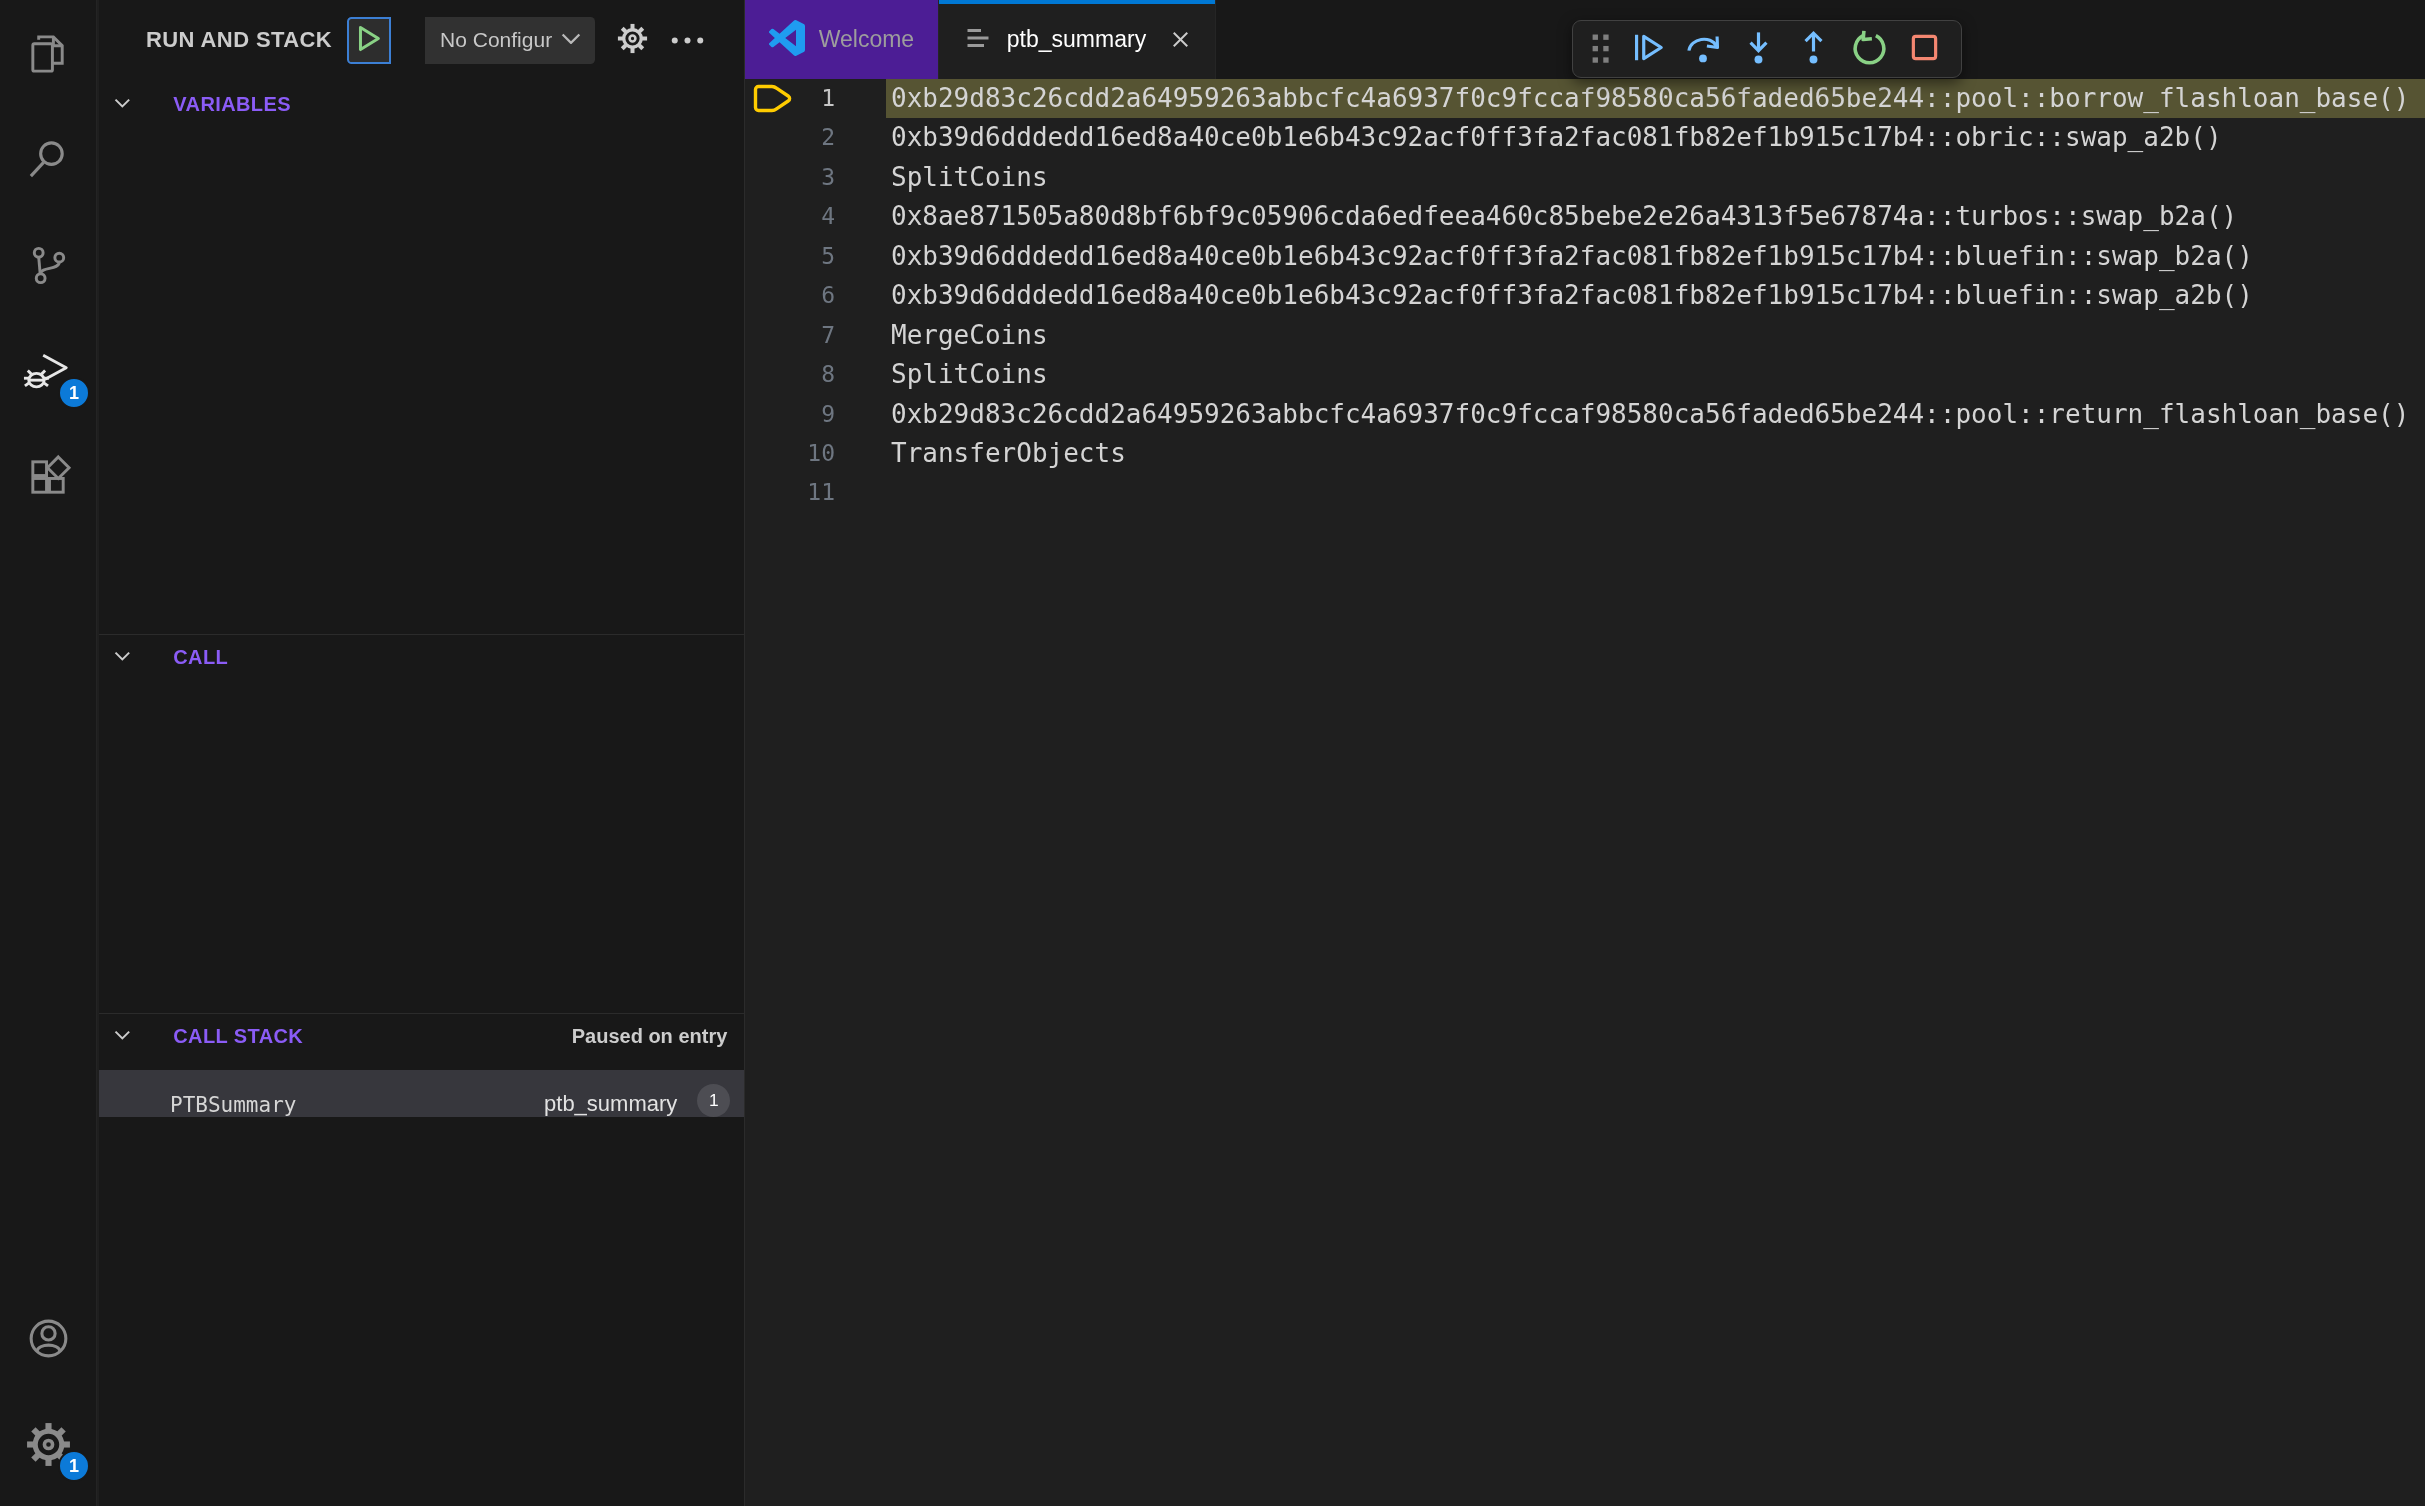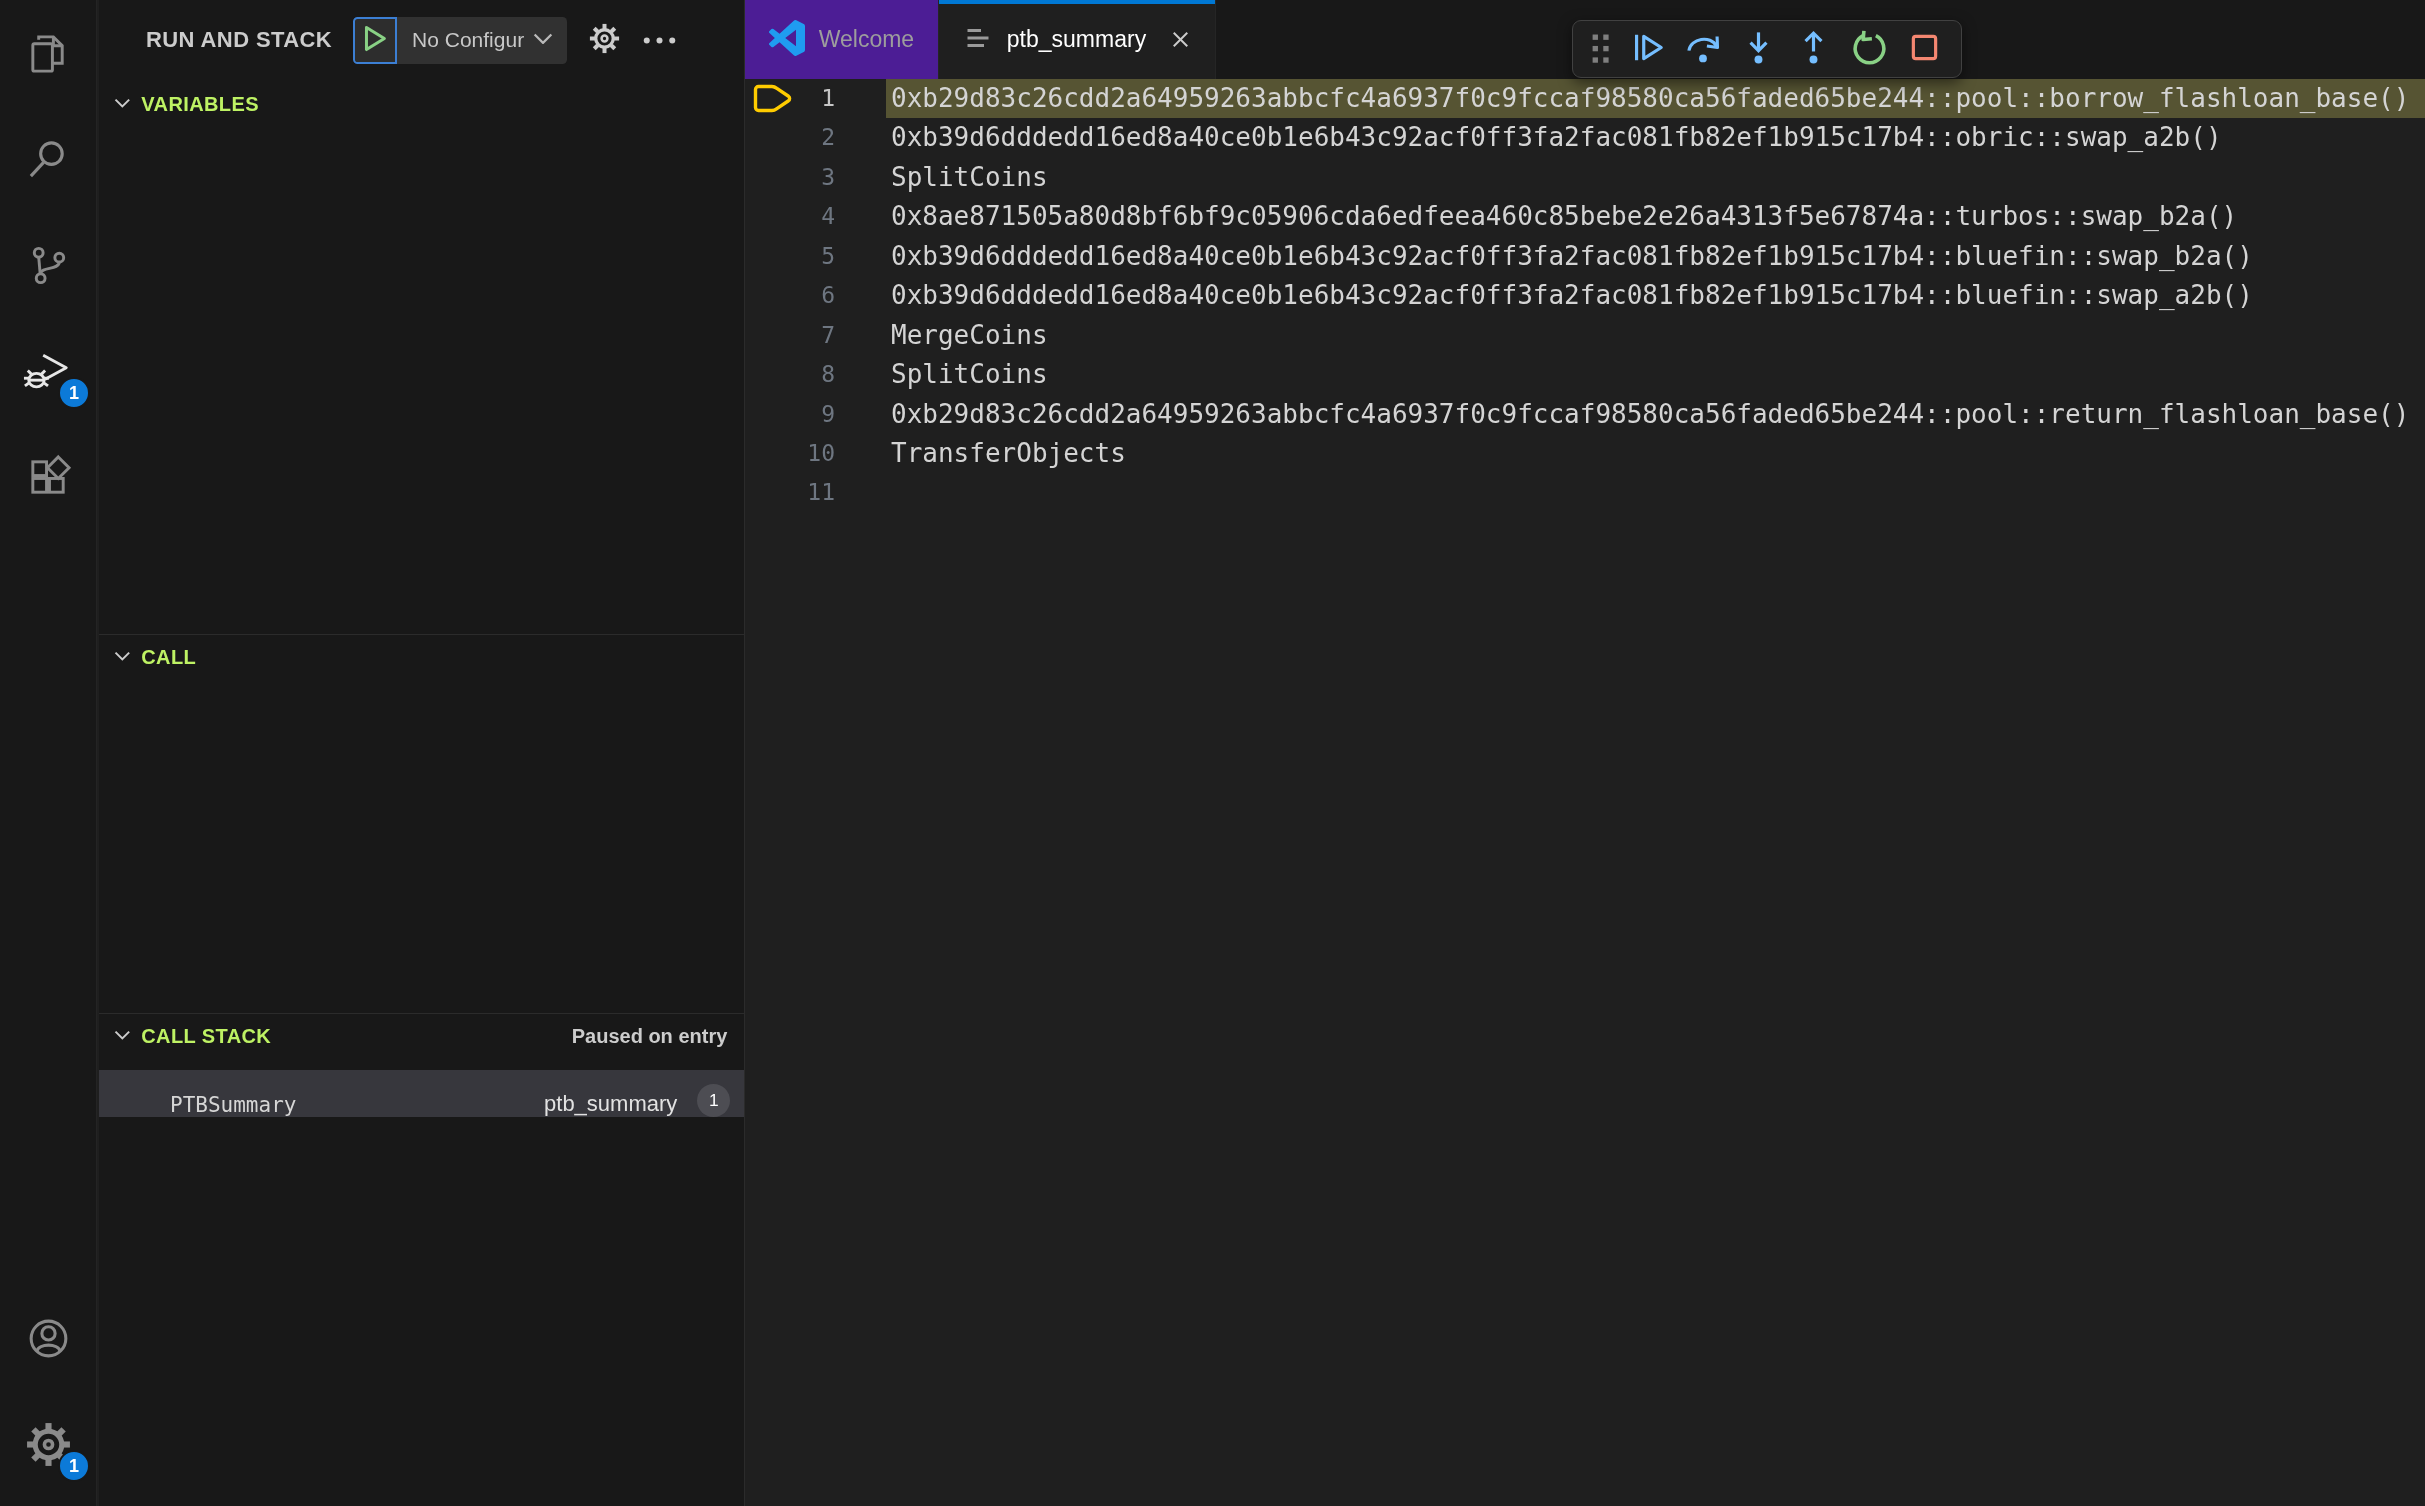--- a/index.html
+++ b/index.html
@@ -18,37 +18,37 @@
   .ab-badge { position:absolute; right:6px; bottom:15px; min-width:32px; height:32px;
     border-radius:50%; background:#0c7ad8; color:#fff; font-size:18px; font-weight:bold;
     display:flex; align-items:center; justify-content:center; border:2.3px solid #181818; }
 
   
   .sidebar { position:absolute; left:99px; top:0; width:646px; height:100%;
     background:#181818; border-right:1.5px solid #2b2b2b; }
   .sidebar-header { height:80px; display:flex; align-items:center; padding-left:47px; }
   .sidebar-title { font-size:22px; font-weight:bold; color:#cccccc; letter-spacing:0.4px;
     white-space:nowrap; }
-  .config-picker { display:flex; margin-left:21px; height:47px; }
+  .config-picker { display:flex; margin-left:15px; height:47px;gap:34px; }
   .play-btn { width:44px; height:47px; background:#2d2d2d; border:2.3px solid #3c7fd4;
     border-radius:4.6px 0 0 4.6px; display:flex; align-items:center; justify-content:center; cursor:pointer; }
   .config-dropdown { height:47px; background:#313131; border-radius:0 4.6px 4.6px 0;
     display:flex; align-items:center; padding:0 13.7px 0 15px; gap:9px; cursor:pointer; }
   .config-label { font-size:21px; color:#c8c8c8; white-space:nowrap; }
   .hdr-icon-btn { margin-left:20px; color:#cccccc; display:flex; align-items:center;
     justify-content:center; cursor:pointer; background:none; border:none; }
 
   .side-section { position:absolute; left:0; right:0; }
   #sec-variables   { top:82px;  height:552px; }
   #sec-watch       { top:634px;  height:379px; border-top:1.5px solid #2b2b2b; }
   #sec-callstack   { top:1013px; height:449px; border-top:1.5px solid #2b2b2b; }
   #sec-breakpoints { top:1462px; height:44px;  border-top:1.5px solid #2b2b2b; }
   .sec-header { height:44px; display:flex; align-items:center; padding:0 16.7px 0 15px;
     gap:10.6px; cursor:pointer; }
-  .sec-label { font-size:20px; font-weight:bold; color:#bef264; letter-spacing:0.4px; }
+  .sec-label { font-size:20px; font-weight:bold; color:#8b5cf6; letter-spacing:0.4px;margin-left:32px; }
   .sec-spacer { flex:1; }
   .sec-status { font-size:20px; font-weight:bold; color:#cccccc; }
   .chev { color:#cccccc; }
 
   .frame-row { margin-top:12px; height:47px; background:#37373d; display:flex;
     align-items:flex-end; padding:0 13.7px 0 71px; cursor:pointer; }
   .frame-name { font-family:"DejaVu Sans Mono", monospace; font-size:21px; color:#d6d6d6; }
   .frame-source { margin-left:auto; font-size:22px; color:#e2e2e2; }
   .frame-badge { margin-left:20px; width:33px; height:33px; border-radius:50%;
     background:#4d4d53; color:#fff; font-size:17.4px; display:flex; align-items:center;

